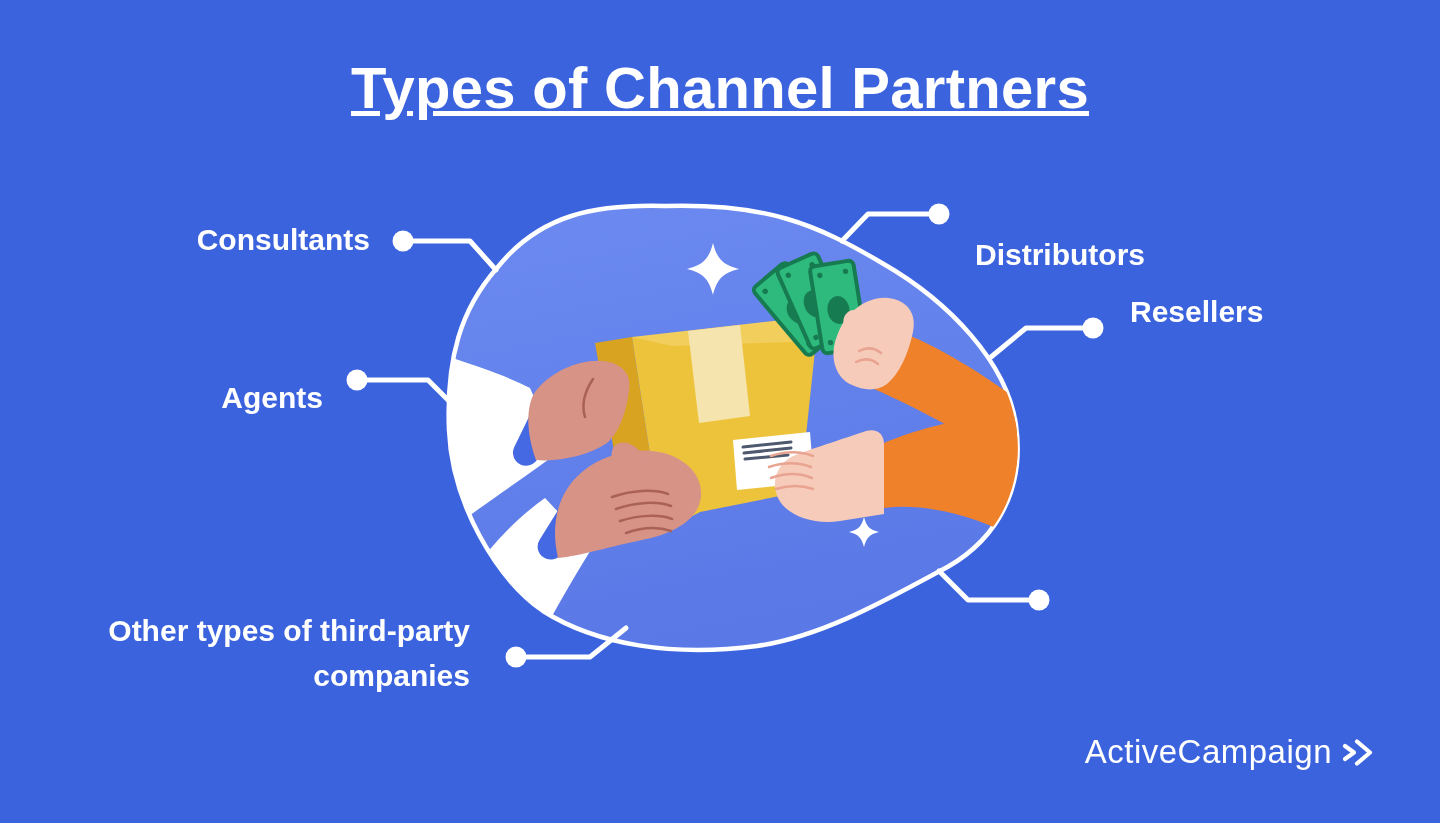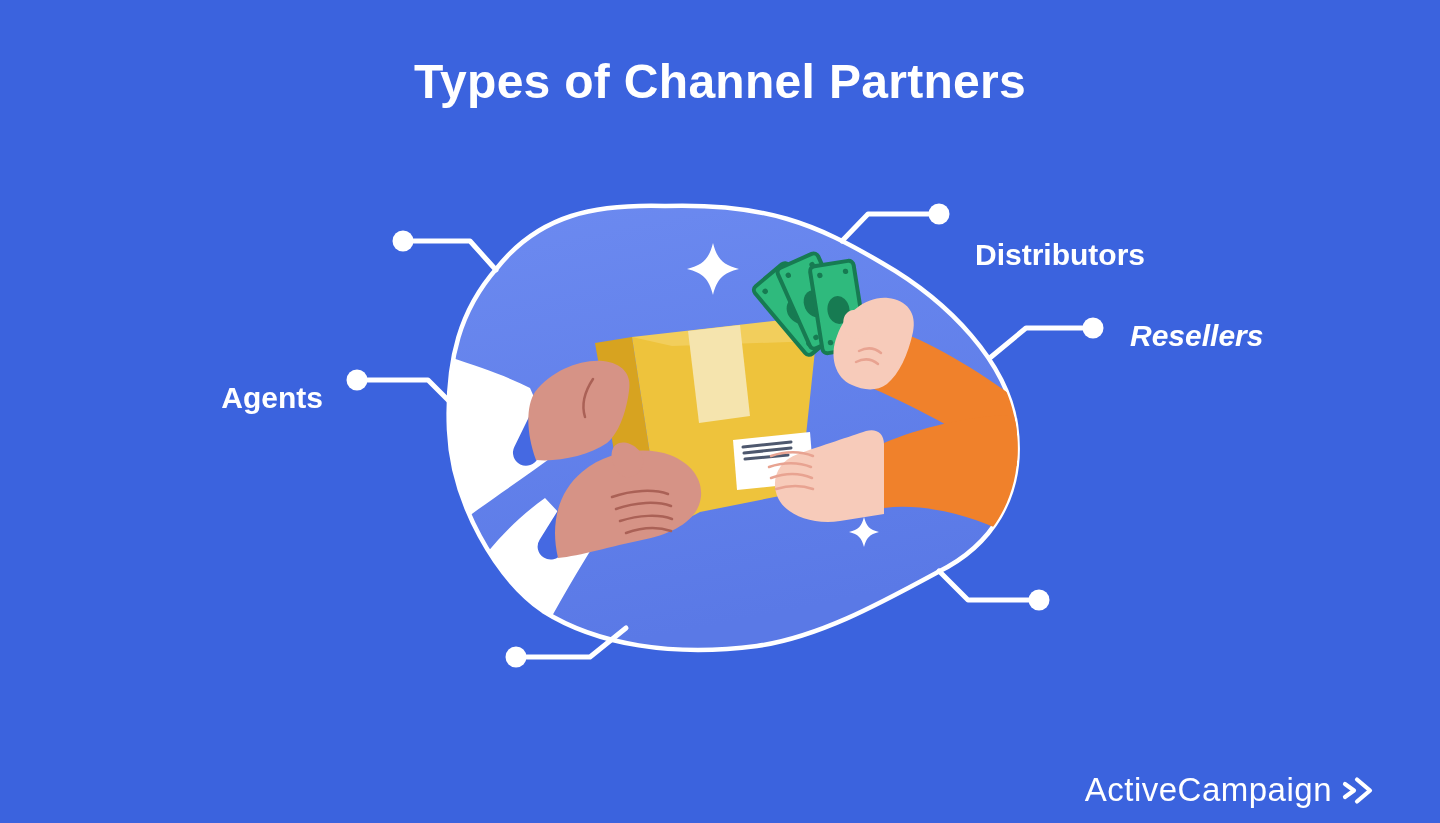--- a/index.html
+++ b/index.html
@@ -6,38 +6,39 @@
   html,body { width:1440px; height:823px; overflow:hidden; }
   .stage {
     position:relative; width:1440px; height:823px;
     background:#3B63DE;
     font-family:"Liberation Sans", sans-serif;
     color:#FFFFFF;
   }
   .title {
     position:absolute; top:54px; left:0; width:100%;
     text-align:center;
-    font-size:48px; font-weight:800; letter-spacing:.3px;
+    font-size:58px; font-weight:800; letter-spacing:.3px;
     color:#FFFFFF;
+    text-decoration:underline;
   }
   .illustration-svg { position:absolute; inset:0; }
   .label {
     position:absolute;
     font-size:30px; font-weight:600; line-height:38px;
     color:#FFFFFF; white-space:nowrap;
   }
   .label.wrap { white-space:normal; line-height:45px; }
   .l-consultants { right:1070px; top:221px; text-align:right; }
   .l-agents      { right:1117px; top:361px; text-align:right;margin-top:18px; }
   .l-other       { right:970px;  top:608px; width:400px; text-align:right; }
   .l-distributors{ left:975px;  top:196px;margin-top:40px; }
-  .l-resellers   { left:1130px; top:317px;font-style:italic; }
+  .l-resellers   { left:1130px; top:293px; }
   .l-affiliates  { left:1075px; top:581px; }
   .logo {
-    position:absolute; top:771px; right:66px;
+    position:absolute; top:733px; right:66px;
     display:flex; align-items:center; gap:9px;
     font-size:33px; font-weight:300; letter-spacing:.5px;
     color:#FFFFFF;
   }
   .logo svg { display:block; }
 </style>
 </head>
 <body>
 
 <div class="stage">
@@ -156,21 +157,23 @@
     <g fill="#FFFFFF">
       <circle cx="403" cy="241" r="10.5"></circle>
       <circle cx="357" cy="380" r="10.5"></circle>
       <circle cx="516" cy="657" r="10.5"></circle>
       <circle cx="939" cy="214" r="10.5"></circle>
       <circle cx="1093" cy="328" r="10.5"></circle>
       <circle cx="1039" cy="600" r="10.5"></circle>
     </g>
   </svg>
 
+  <div class="label l-consultants">Consultants</div>
   <div class="label l-agents">Agents</div>
+  <div class="label wrap l-other">Other types of third-party companies</div>
   <div class="label l-distributors">Distributors</div>
   <div class="label l-resellers">Resellers</div>
 
   <div class="logo">
     <span>ActiveCampaign</span>
     <svg width="33" height="31" viewBox="0 0 33 31" fill="none" stroke="#FFFFFF" stroke-width="4.2" stroke-linecap="round" stroke-linejoin="round">
       <polyline points="4,9 13,15.5 4,22"></polyline>
       <polyline points="16,4.5 29,15.5 16,26.5"></polyline>
     </svg>
   </div>

